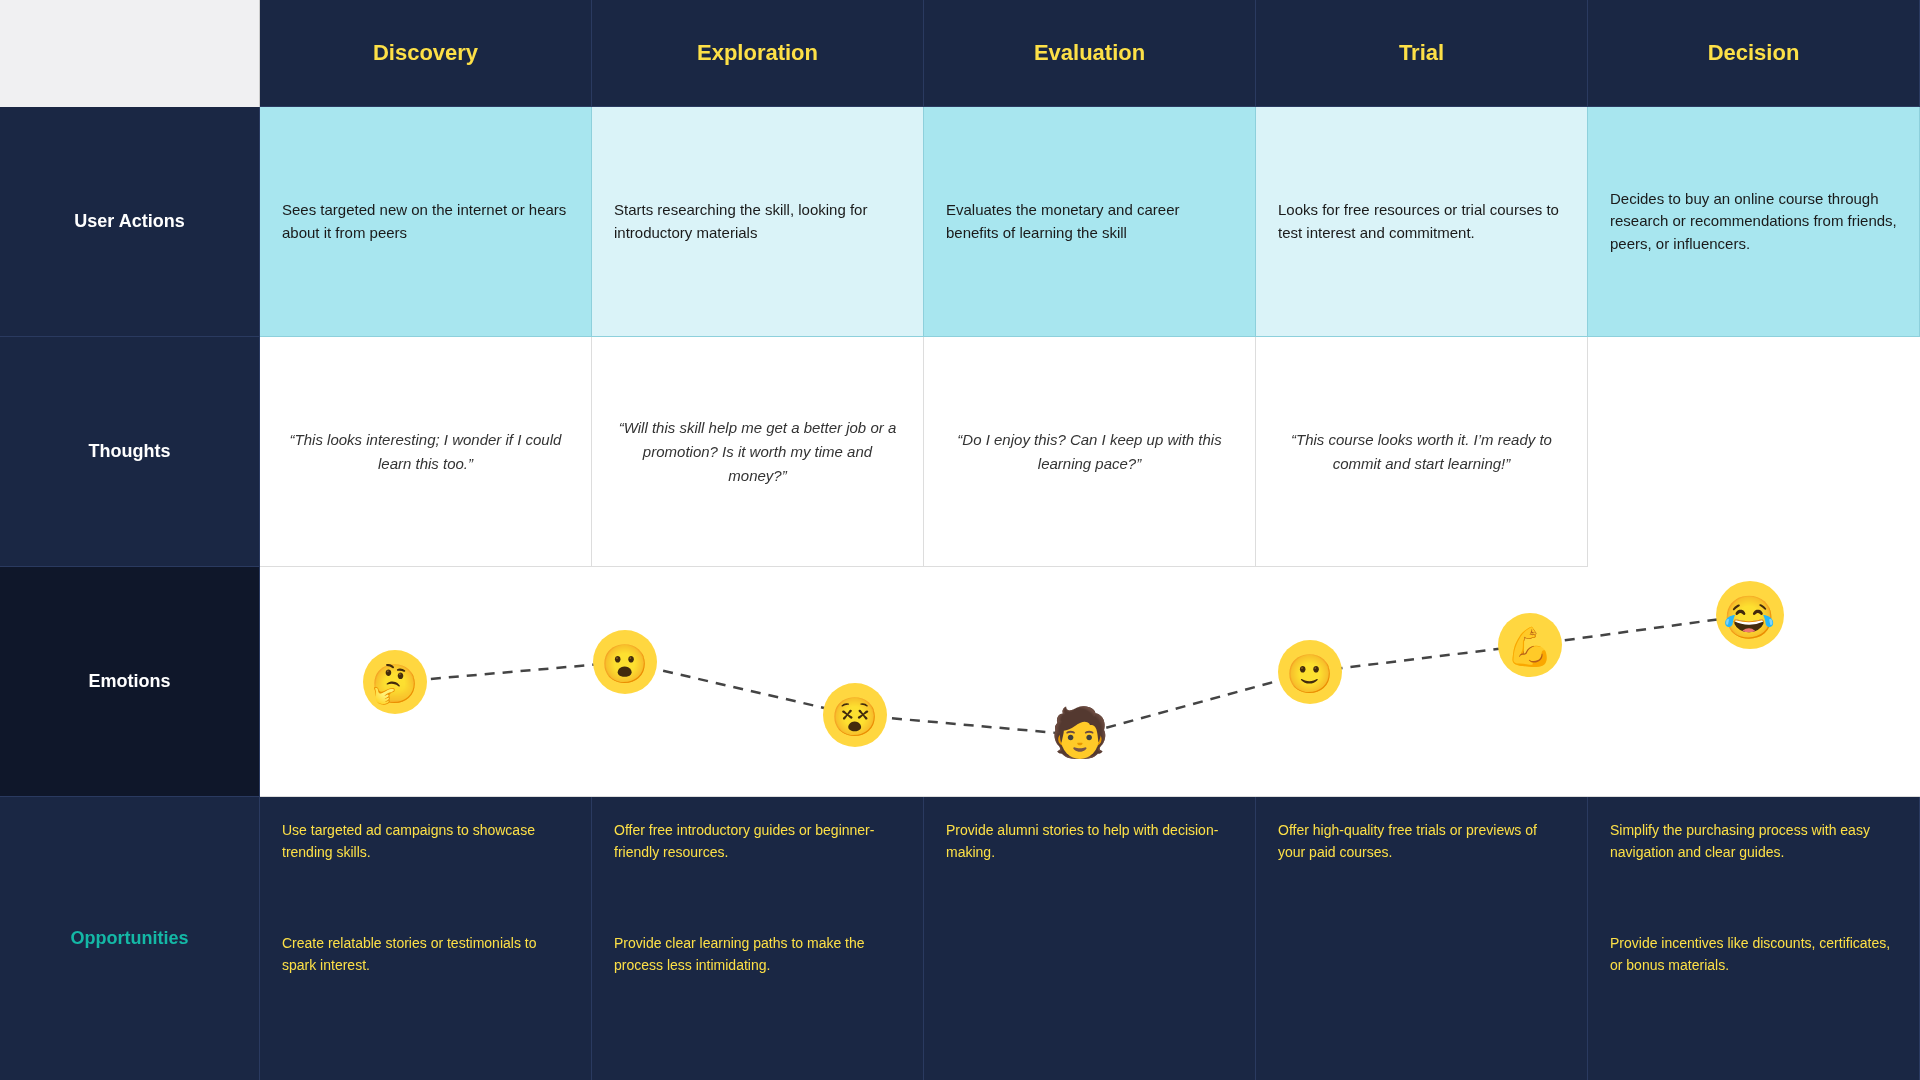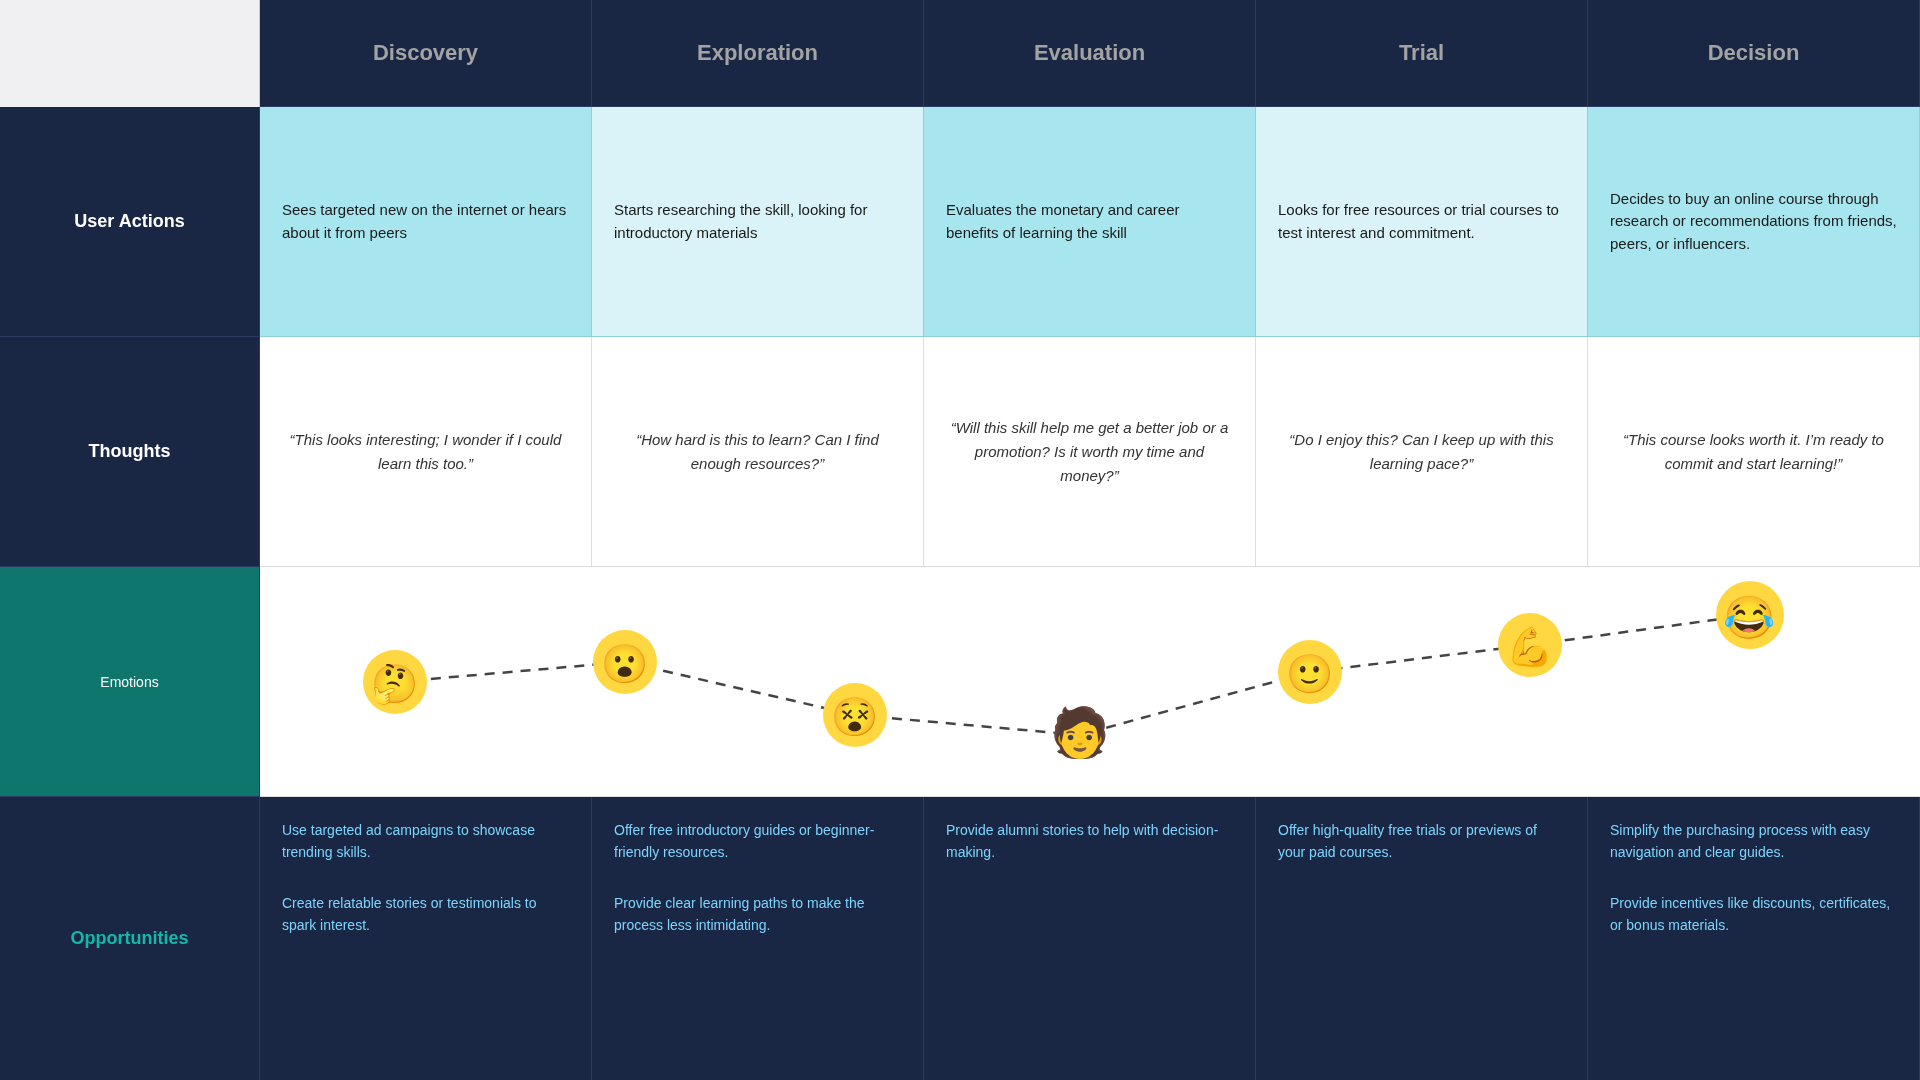--- a/index.html
+++ b/index.html
@@ -21,21 +21,21 @@
 
     
     .header-empty {
       background: #f0f0f2;
       grid-column: 1;
       grid-row: 1;
       border-right: 1px solid #ccc;
     }
     .header-cell {
       background: #1a2744;
-      color: #a3a3a3;
+      color: #fde047;
       display: flex;
       align-items: center;
       justify-content: center;
       font-size: 22px;
       font-weight: 700;
       border-right: 1px solid #2a3a60;
       border-bottom: 1px solid #2a3a60;
     }
 
     
@@ -80,27 +80,27 @@
       border-bottom: 1px solid #ddd;
       display: flex;
       align-items: center;
       justify-content: center;
       text-align: center;
       font-style: italic;
     }
 
     
     .emotions-row-label {
-      background: #0f766e;
+      background: #0f172a;
       color: white;
       display: flex;
       align-items: center;
       justify-content: center;
-      font-size: 14px;
-      font-weight: 400;
+      font-size: 18px;
+      font-weight: 700;
       text-align: center;
       padding: 10px;
       border-right: 1px solid #2a3a60;
       border-bottom: 1px solid #2a3a60;
       grid-column: 1;
     }
     .emotions-content {
       grid-column: 2 / 7;
       background: white;
       position: relative;
@@ -108,29 +108,30 @@
       overflow: visible;
     }
     .emotions-svg {
       width: 100%;
       height: 230px;
     }
 
     
     .opportunity-cell {
       background: #1a2744;
-      color: #7dd3fc;
+      color: #fde047;
       padding: 22px 22px;
       font-size: 14px;
       line-height: 1.6;
       border-right: 1px solid #2a3a60;
       display: flex;
       align-items: flex-end;
       flex-direction: column;
       justify-content: flex-start;
+      gap: 40px;
     }
     .opportunity-cell p + p {
       margin-top: 28px;
     }
     .opp-label {
       background: #1a2744;
       color: #14b8a6;
       display: flex;
       align-items: center;
       justify-content: center;
@@ -182,23 +183,20 @@
     <span>Decides to buy an online course through research or recommendations from friends, peers, or influencers.</span>
   </div>
 
   <div class="row-label">
     <span>Thoughts</span>
   </div>
   <div class="thought-cell">
     <span>“This looks interesting; I wonder if I could learn this too.”</span>
   </div>
   <div class="thought-cell">
-    <span>“How hard is this to learn? Can I find enough resources?”</span>
-  </div>
-  <div class="thought-cell">
     <span>“Will this skill help me get a better job or a promotion? Is it worth my time and money?”</span>
   </div>
   <div class="thought-cell">
     <span>“Do I enjoy this? Can I keep up with this learning pace?”</span>
   </div>
   <div class="thought-cell">
     <span>“This course looks worth it. I’m ready to commit and start learning!”</span>
   </div>
 
   <div class="emotions-row-label">

